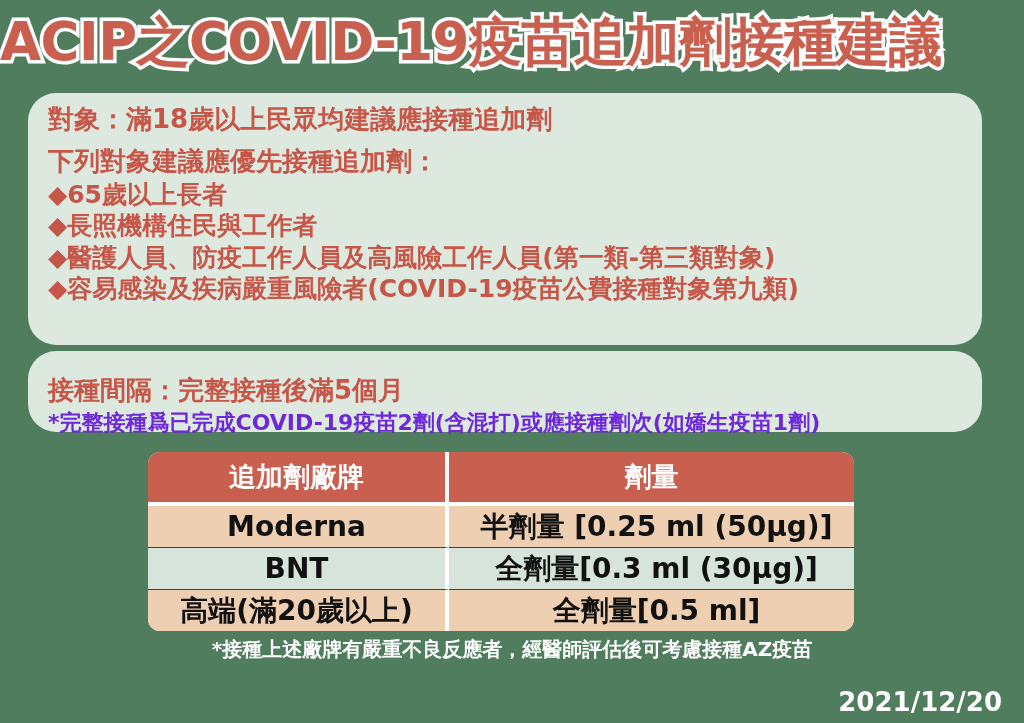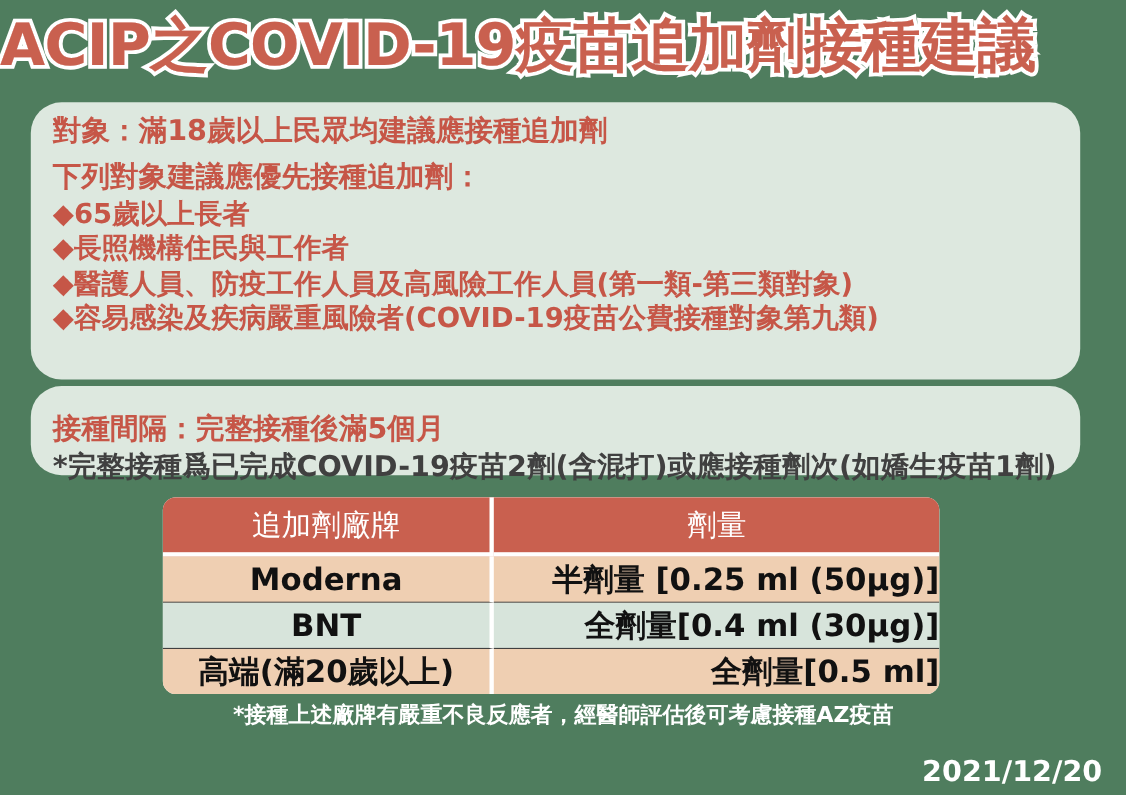--- a/index.html
+++ b/index.html
@@ -90,24 +90,24 @@
     white-space: nowrap;
   }
   .line-red.heading {
     font-size: 26px;
   }
   .line-red.bullet {
     font-size: 25px;
     line-height: 1.26;
   }
   .line-black {
-    color: #404040;
-    font-weight: 700;
-    font-family: "DejaVu Sans", "Liberation Sans", sans-serif;
-    font-size: 26px;
+    color: #6d28d9;
+    font-weight: 700;
+    font-family: "DejaVu Sans", "Liberation Sans", sans-serif;
+    font-size: 22px;
     line-height: 1.2;
     white-space: nowrap;
   }
   .spacer-sm { height: 9px; }
   .spacer-xs { height: 3px; }
 
   
   #dose-table {
     position: absolute;
     left: 148px;
@@ -121,21 +121,21 @@
     background: #FFFFFF;
   }
   #dose-table td, #dose-table th {
     padding: 0;
     margin: 0;
   }
   #dose-table th {
     background: #C9604F;
     color: #FFFFFF;
     font-family: "DejaVu Sans", "Liberation Sans", sans-serif;
-    font-weight: 400;
+    font-weight: 700;
     font-size: 27px;
     height: 50px;
     text-align: center;
     border-bottom: 4px solid #FFFFFF;
   }
   #dose-table th.col-brand { width: 297px; border-right: 4px solid #FFFFFF; }
   #dose-table th.col-dose  { width: 405px; }
 
   #dose-table td {
     font-family: "DejaVu Sans", "Liberation Sans", sans-serif;
@@ -143,21 +143,21 @@
     font-size: 28px;
     color: #111111;
     height: 41px;
     vertical-align: middle;
   }
   #dose-table td.cell-brand {
     text-align: center;
     border-right: 4px solid #FFFFFF;
   }
   #dose-table td.cell-dose {
-    text-align: right;
+    text-align: center;
     padding-left: 10px;
   }
   #dose-table tr.row-peach td { background: #EFCFB2; }
   #dose-table tr.row-mint  td { background: #D7E4DB; }
   #dose-table tr.row-sep td { border-bottom: 1px solid #404040; }
 
   
   .footnote {
     position: absolute;
     left: 0;
@@ -227,21 +227,21 @@
         <th class="col-dose">劑量</th>
       </tr>
     </thead>
     <tbody>
       <tr class="row-peach row-sep">
         <td class="cell-brand">Moderna</td>
         <td class="cell-dose">半劑量 [0.25 ml (50μg)]</td>
       </tr>
       <tr class="row-mint row-sep">
         <td class="cell-brand">BNT</td>
-        <td class="cell-dose">全劑量[0.4 ml (30μg)]</td>
+        <td class="cell-dose">全劑量[0.3 ml (30μg)]</td>
       </tr>
       <tr class="row-peach">
         <td class="cell-brand">高端(滿20歲以上)</td>
         <td class="cell-dose">全劑量[0.5 ml]</td>
       </tr>
     </tbody>
   </table>
 
   <div class="footnote">*接種上述廠牌有嚴重不良反應者，經醫師評估後可考慮接種AZ疫苗</div>
 

